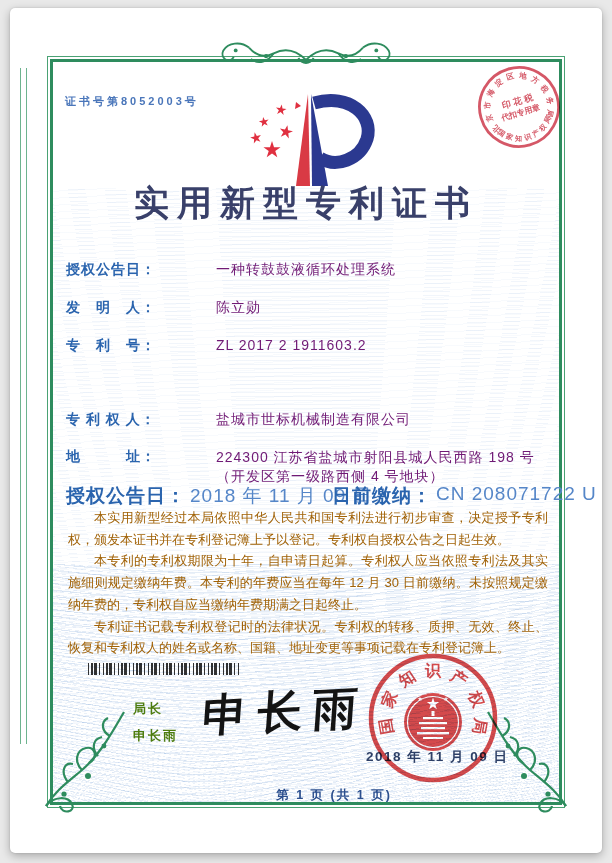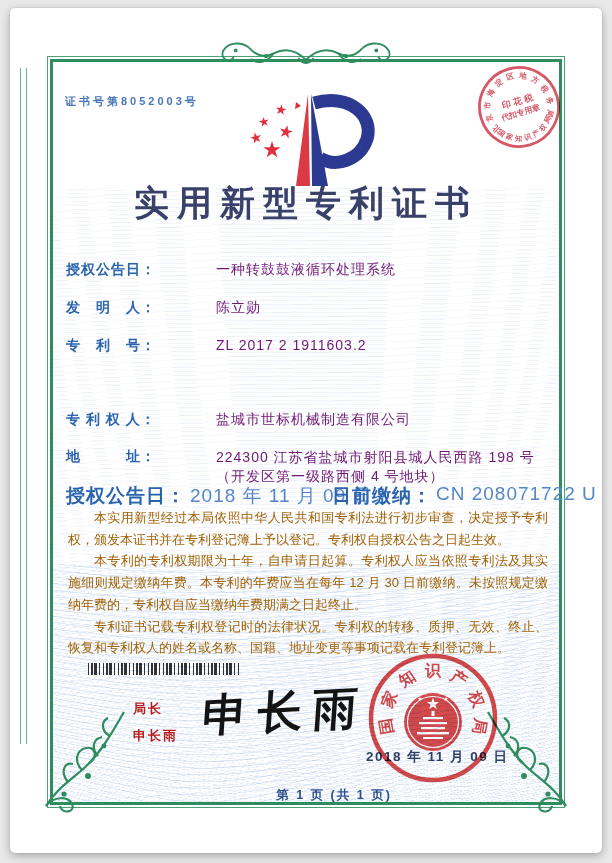--- a/index.html
+++ b/index.html
@@ -70,21 +70,21 @@
   }
   .paragraphs p{margin:0;text-indent:2em;}
   .barcode{
     position:absolute;left:78px;top:655px;width:152px;height:12px;opacity:.9;
     background:repeating-linear-gradient(90deg,
       #1c1c1c 0 1px, transparent 1px 3px,
       #1c1c1c 3px 5px, transparent 5px 6px,
       #1c1c1c 6px 9px, transparent 9px 11px,
       #1c1c1c 11px 12px, transparent 12px 15px);
   }
-  .signer{position:absolute;left:123px;top:688px;font-size:13px;font-weight:bold;color:#b91c1c;letter-spacing:2px;line-height:2.05;}
+  .signer{position:absolute;left:123px;top:688px;font-size:13px;font-weight:bold;color:#4d7c0f;letter-spacing:2px;line-height:2.05;}
   .signature{
     position:absolute;left:185px;top:674px;width:180px;text-align:center;
     font-size:45px;font-weight:bold;color:#141414;letter-spacing:10px;
     transform:rotate(-3deg) skewX(-7deg);
     font-family:"Liberation Serif", serif;
   }
   .issue-date{
     position:absolute;left:356px;top:740px;font-size:13.5px;color:#2d3f66;
     letter-spacing:1.5px;font-weight:bold;
   }

